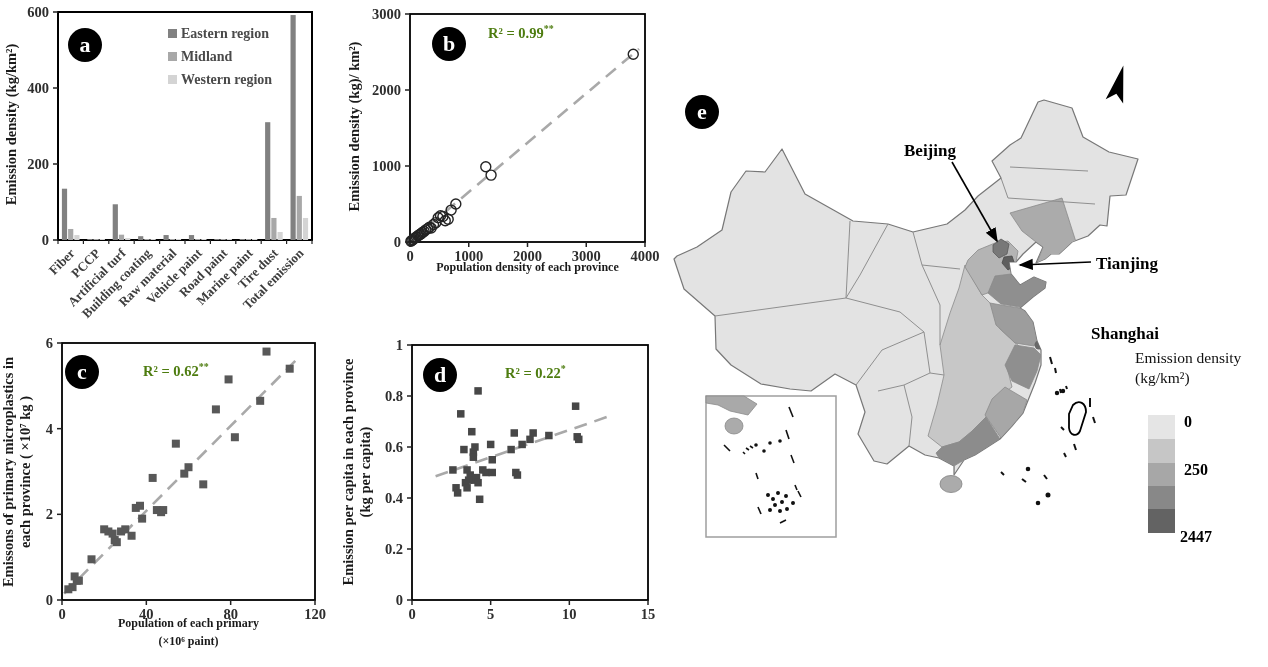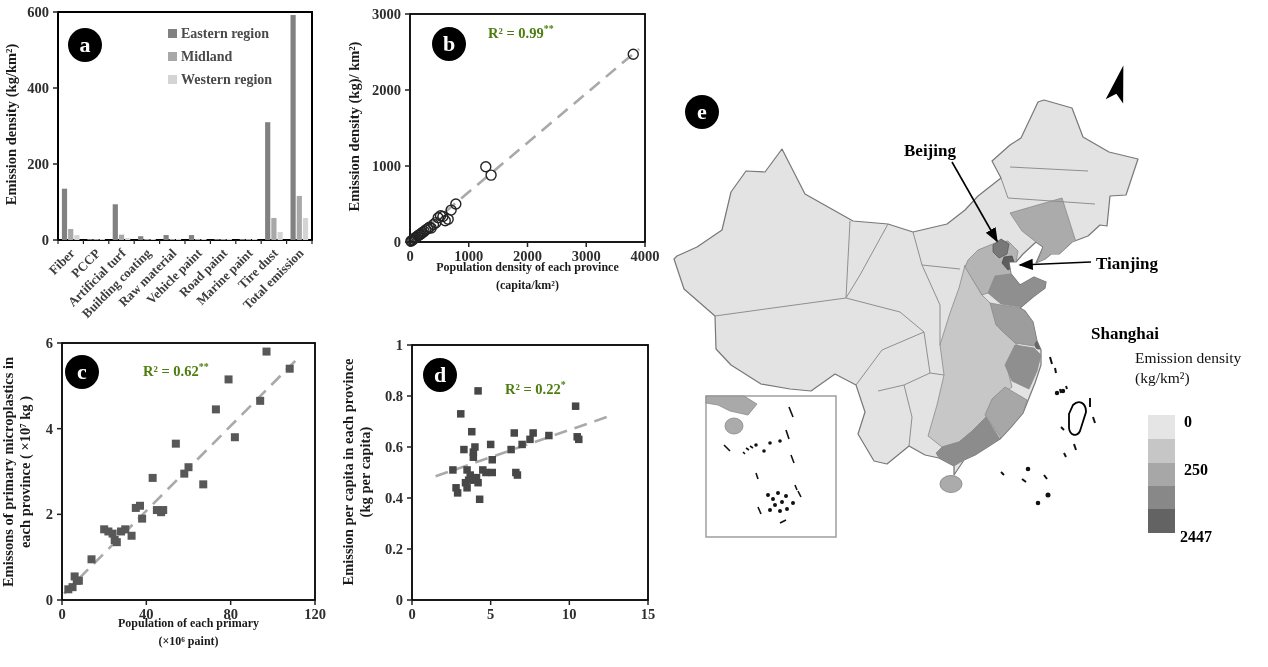--- a/index.html
+++ b/index.html
@@ -251,21 +251,20 @@
   <div class="badge" style="left:432px;top:27px">b</div>
   <div class="badge" style="left:65px;top:355px">c</div>
   <div class="badge" style="left:423px;top:358px">d</div>
   <div class="badge" style="left:685px;top:95px">e</div>
 
   <div class="vlab" style="left:-119px;top:116px;width:260px">Emission density (kg/km²)</div>
 
   <div class="vlab" style="left:224px;top:118px;width:260px">Emission density (kg)/ km²)</div>
   <div class="xlab" style="left:400px;top:258px;width:255px">
     <div>Population density of each province</div>
-    <div>(capita/km²)</div>
   </div>
   <div class="r2" style="left:488px;top:23px">
     <span>R² = 0.99</span><sup>**</sup>
   </div>
 
   <div class="vlab" style="left:-133px;top:455px;width:300px">
     <div>Emissons of primary microplastics in</div>
     <div>each province ( ×10⁷  kg )</div>
   </div>
   <div class="xlab" style="left:62px;top:614px;width:253px">
@@ -273,21 +272,21 @@
     <div>(×10⁶  paint)</div>
   </div>
   <div class="r2" style="left:143px;top:361px">
     <span>R² = 0.62</span><sup>**</sup>
   </div>
 
   <div class="vlab" style="left:207px;top:455px;width:300px">
     <div>Emission  per capita in each province</div>
     <div>(kg per capita)</div>
   </div>
-  <div class="r2" style="left:505px;top:379px">
+  <div class="r2" style="left:505px;top:363px">
     <span>R² = 0.22</span><sup>*</sup>
   </div>
 
   <svg class="abs" style="left:660px;top:55px" width="608" height="612" viewBox="0 0 608 612">
     <defs>
       <clipPath id="cnclip">
         <path d="M14,204 L24,234 L55,261 L56,294 L71,310 L101,329 L130,334 L151,336 L175,319 L196,330 L205,357 L198,379 L214,406 L227,409 L249,391 L265,400 L279,403 L294,411 L294,420 L304,405 L315,400 L326,393 L340,384 L352,371 L363,358 L369,343 L375,328 L381,310 L381,295 L377,286 L373,267 L365,256 L360,253 L373,242 L385,233 L386,227 L374,222 L360,230 L351,219 L349,207 L356,207 L363,199 L376,187 L383,192 L376,208 L385,204 L391,199 L399,199 L412,187 L428,181 L440,170 L447,171 L450,141 L466,140 L478,104 L449,97 L423,82 L412,53 L384,45 L378,47 L361,83 L350,90 L332,106 L341,123 L318,141 L305,155 L287,169 L253,177 L228,169 L193,166 L145,139 L122,94 L105,117 L86,116 L71,137 L62,175 L37,192 L17,201 Z"></path>
       </clipPath>
       <marker id="ah" markerWidth="9" markerHeight="8" refX="8" refY="3.5" orient="auto">
         <path d="M0,0 L9,3.5 L0,7 Z" fill="#000"></path>

